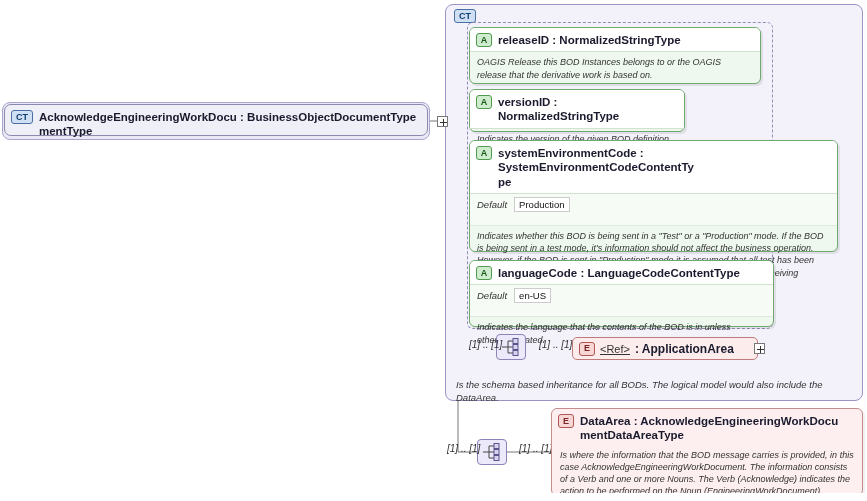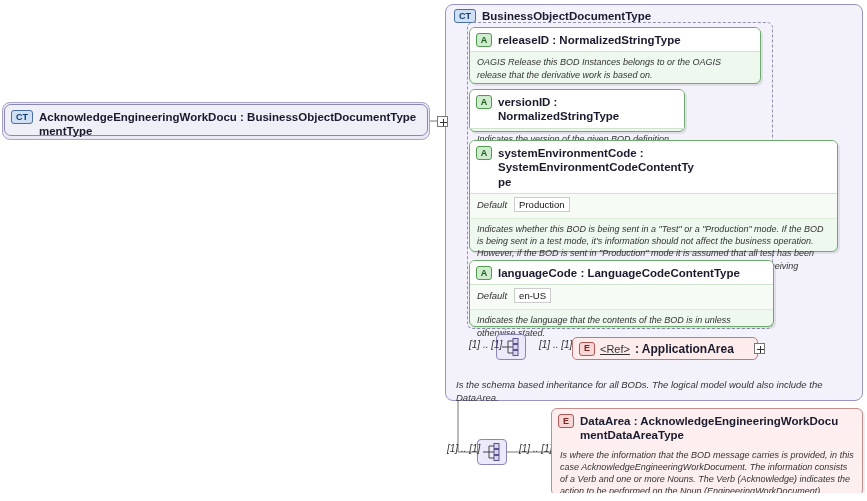--- a/index.html
+++ b/index.html
@@ -128,21 +128,21 @@
     font-size: 9px;
     font-style: italic;
     color: #333;
     line-height: 1.35;
     padding: 4px 7px 5px 7px;
   }
   .default-row {
     display: flex;
     align-items: center;
     gap: 7px;
-    padding: 3px 7px 6px 7px;
+    padding: 3px 7px 13px 7px;
     border-bottom: 1px solid #dcead9;
     background: #f6fbf6;
   }
   .default-label {
     font-size: 9.5px;
     font-style: italic;
     color: #333;
   }
   .default-value {
     font-size: 9.5px;
@@ -268,21 +268,20 @@
     <path d="M524 347 H572"></path>
 
     <path d="M507 452 H551"></path>
 
     <path class="dashed" d="M467 40 H452"></path>
   </svg>
 
   <div id="bod-group" class="abs">
     <div id="bod-group-header">
       <span class="badge badge-ct">CT</span>
-      <span class="title-text">BusinessObjectDocumentType</span>
     </div>
     <div class="group-note" style="top:374px;">Is the schema based inheritance for all BODs. The logical model would also include the DataArea.</div>
   </div>
 
   <div id="attr-stack"></div>
 
   <div class="attr-card" style="left:469px; top:27px; width:292px; height:57px;">
     <div class="attr-head">
       <span class="badge badge-a">A</span>
       <span class="title-text">releaseID : NormalizedStringType</span>

